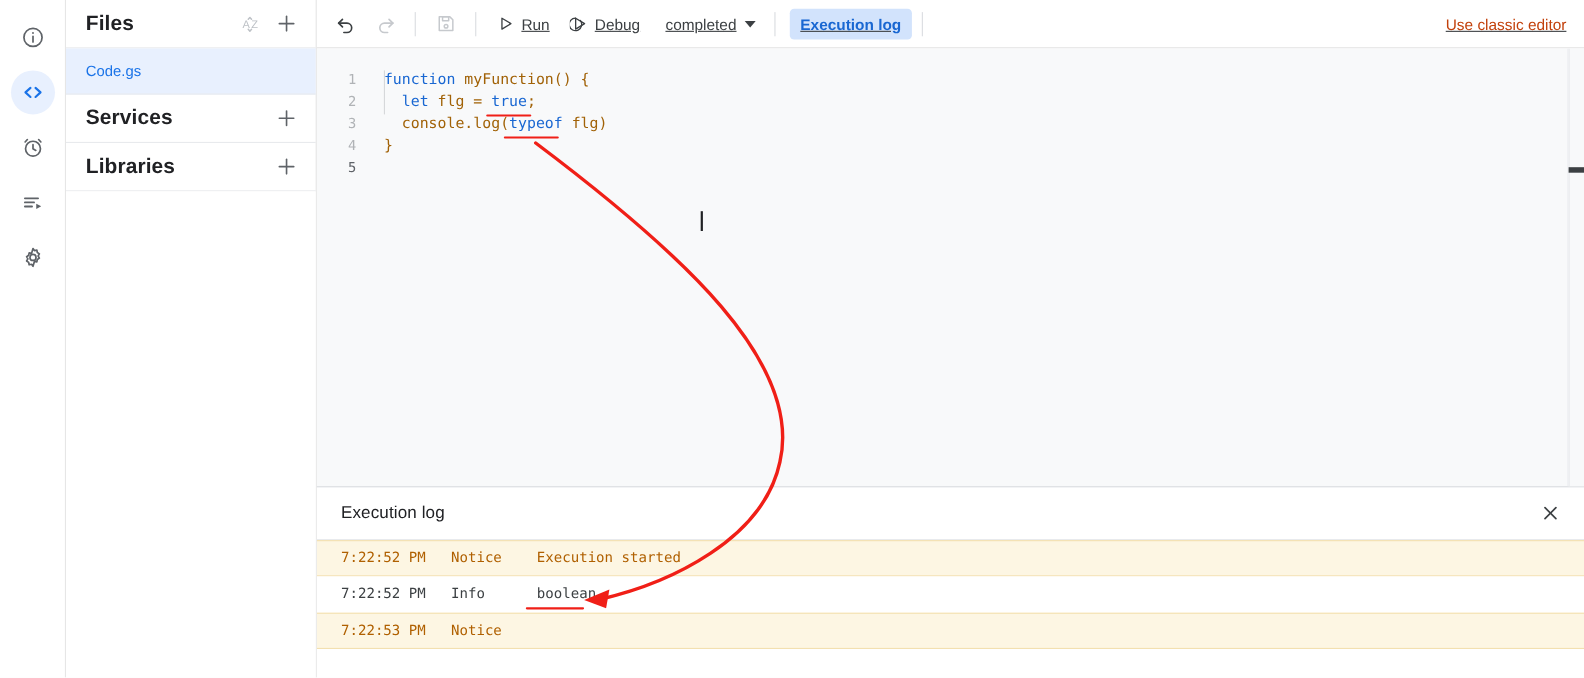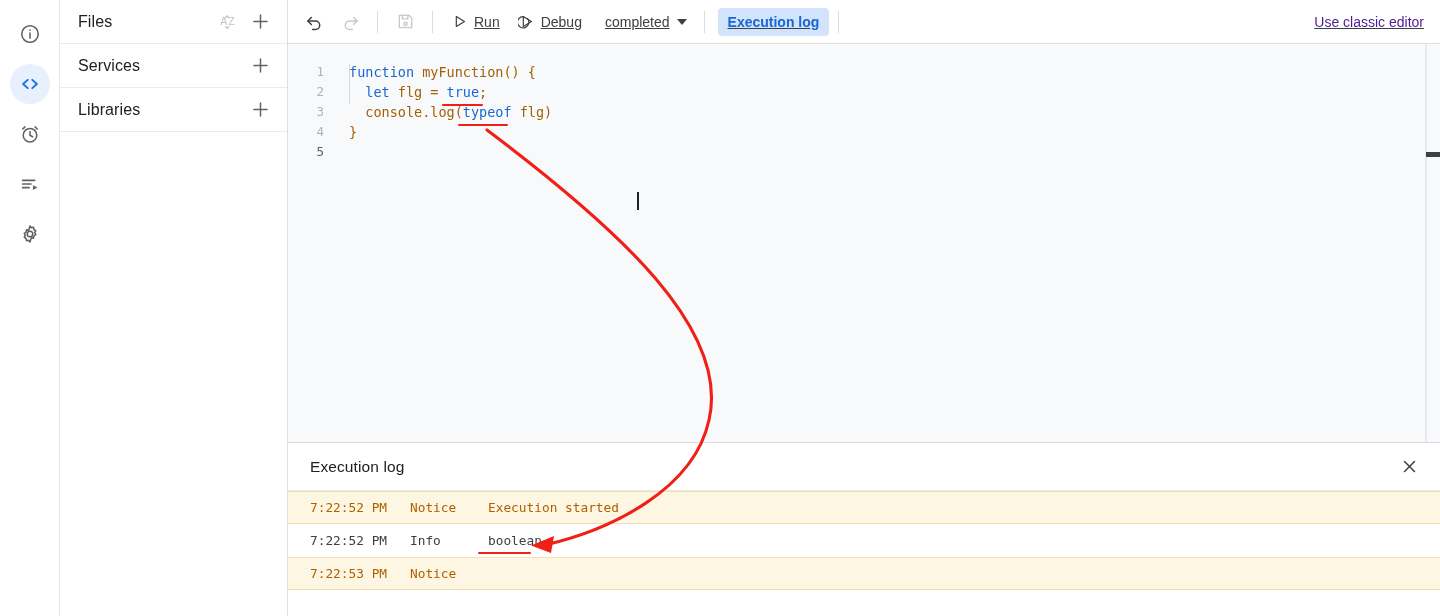--- a/index.html
+++ b/index.html
@@ -44,22 +44,22 @@
     display: flex; flex-direction: column;
   }
   .panel-row {
     height: 44px;
     display: flex; align-items: center;
     padding: 0 14px 0 18px;
     border-bottom: 1px solid #e8eaed;
     cursor: pointer;
   }
   .panel-row .title {
-    font-size: 16px;
-    font-weight: 400;
+    font-size: 19px;
+    font-weight: 700;
     color: #202124;
     flex: 1;
     letter-spacing: .1px;
   }
   .icon-btn {
     width: 26px; height: 26px;
     display: flex; align-items: center; justify-content: center;
     color: #5f6368; cursor: pointer;
   }
   .icon-btn.muted { color: #bdc1c6; margin-right: 6px; }
@@ -117,21 +117,21 @@
   .tb-pill {
     height: 28px; padding: 0 10px;
     display: flex; align-items: center;
     background: #d2e3fc; color: #1967d2;
     font-size: 14px; font-weight: 700;
     border-radius: 4px; cursor: pointer;
     margin-left: 4px;
   }
   .tb-spacer { flex: 1; }
   .tb-right {
-    font-size: 14px; color: #4c1d95; cursor: pointer;
+    font-size: 14px; color: #c2410c; cursor: pointer;
     padding-right: 4px; white-space: nowrap;
   }
 
   
   .editor {
     position: relative;
     height: 399px;
     background: #f8f9fa;
     flex: 0 0 399px;
     border-bottom: 1px solid #dadce0;
@@ -305,20 +305,23 @@
         </svg>
       </span>
       <span class="icon-btn" title="Add a file">
         <svg width="21" height="21" viewBox="0 0 24 24" fill="none" stroke="currentColor" stroke-width="1.7" stroke-linecap="round">
           <line x1="12" y1="4.5" x2="12" y2="19.5"></line>
             <line x1="4.5" y1="12" x2="19.5" y2="12"></line>
         </svg>
       </span>
     </div>
 
+    <div class="file-item">
+      <span>Code.gs</span>
+    </div>
 
     <div class="panel-row">
       <span class="title">Services</span>
       <span class="icon-btn" title="Add a service">
         <svg width="21" height="21" viewBox="0 0 24 24" fill="none" stroke="currentColor" stroke-width="1.7" stroke-linecap="round">
           <line x1="12" y1="4.5" x2="12" y2="19.5"></line>
             <line x1="4.5" y1="12" x2="19.5" y2="12"></line>
         </svg>
       </span>
     </div>

